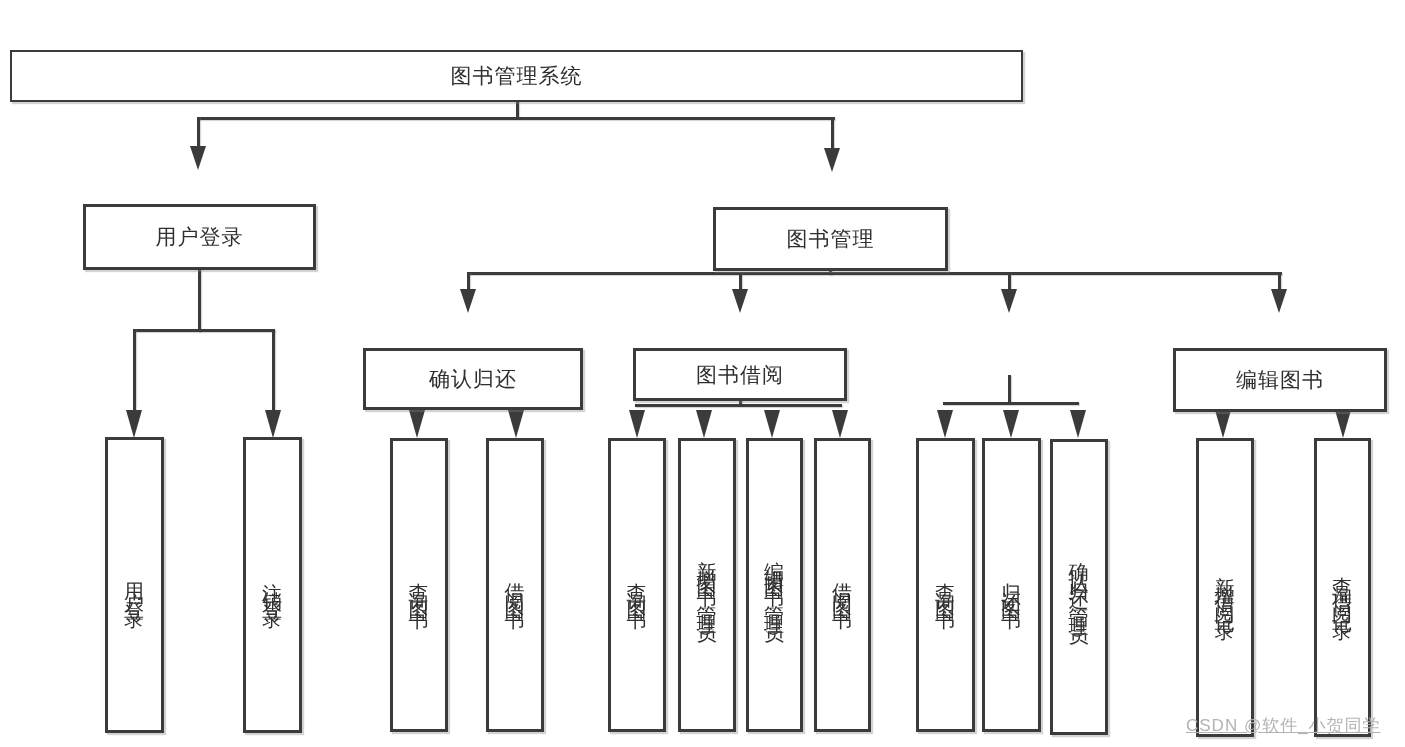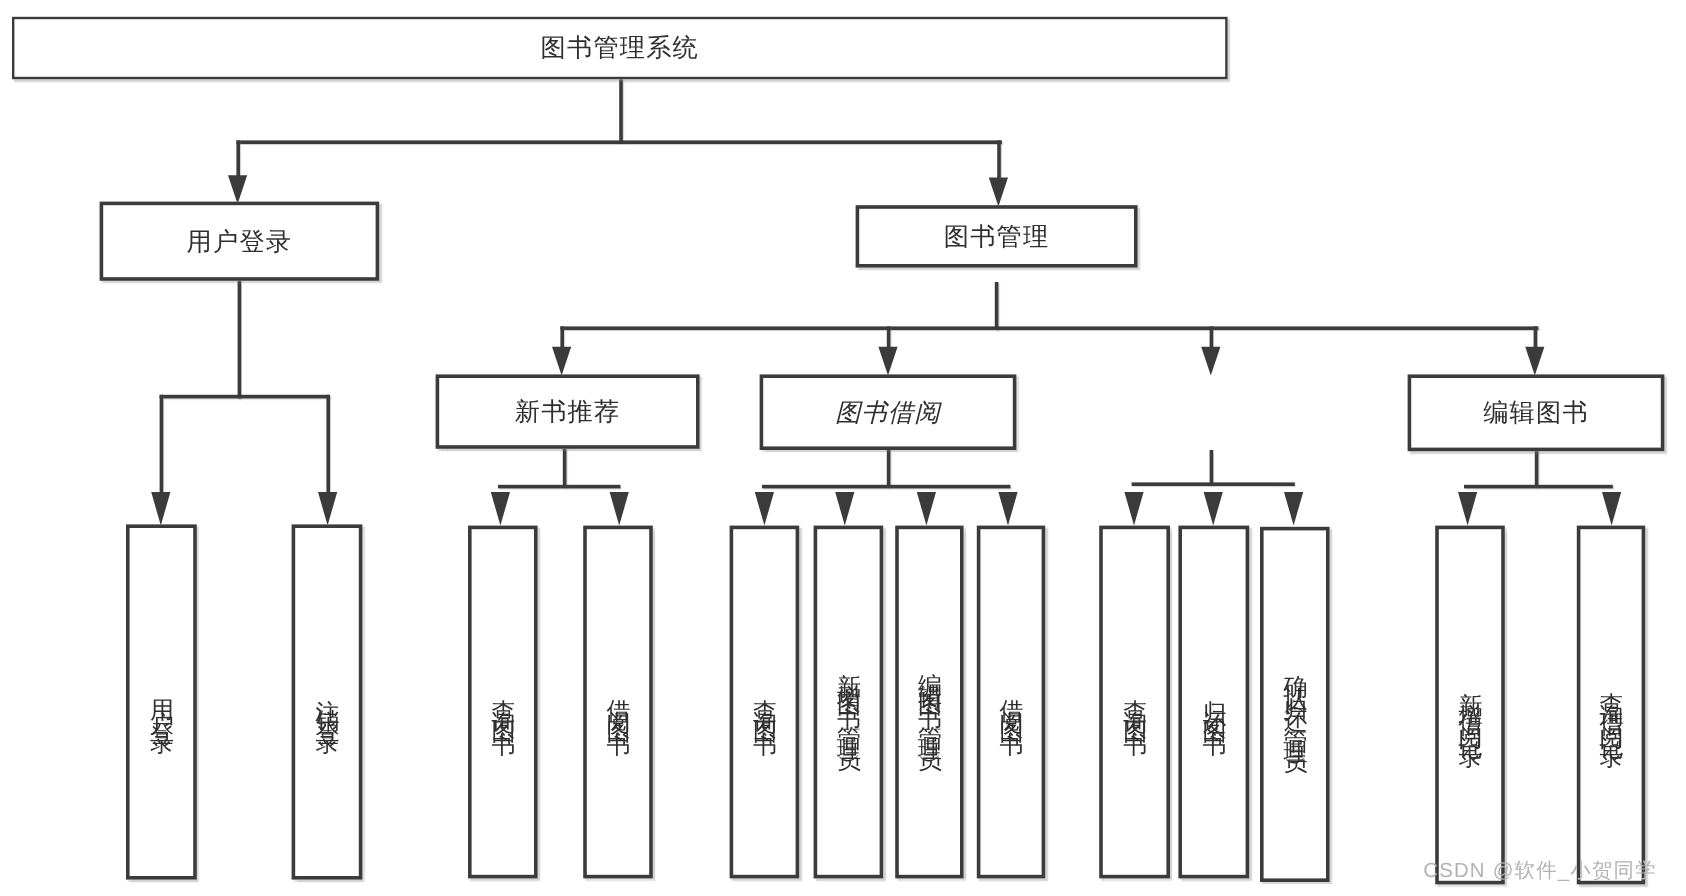--- a/index.html
+++ b/index.html
@@ -30,20 +30,21 @@
   .arr-lg { border-top-width: 28px; }
   
   .node {
     position: absolute;
     background: var(--background);
     border: 3px solid var(--line);
     display: flex; align-items: center; justify-content: center;
     font-size: 21px; color: var(--text);
     letter-spacing: 1px;
     box-shadow: 2px 2px 1px rgba(130,130,130,.35);
+    margin-top: 36px;
   }
   .node-root { border-width: 2.5px; }
   
   .leaf {
     position: absolute;
     background: var(--background);
     border: 3px solid var(--line);
     display: flex; align-items: center; justify-content: center;
     box-shadow: 2px 2px 1px rgba(130,130,130,.35);
   }
@@ -55,20 +56,21 @@
     line-height: 1;
     white-space: nowrap;
   }
   .watermark {
     position: absolute;
     left: 1186px; top: 714px;
     font-size: 17px;
     color: var(--watermark);
     letter-spacing: 1px;
     white-space: nowrap;
+    text-decoration: underline;
   }
 </style>
 </head>
 <body>
 
 <div class="canvas">
 
   <div class="ln" style="left:516px; top:66px; width:3px; height:53px;"></div>
   <div class="ln" style="left:197px; top:117px; width:638px; height:3px;"></div>
   <div class="ln" style="left:197px; top:117px; width:3px; height:30px;"></div>
@@ -117,28 +119,28 @@
   <div class="arr arr-lg" style="left:1215px; top:410px;"></div>
   <div class="arr arr-lg" style="left:1335px; top:410px;"></div>
 
   <div class="node node-root" style="left:10px; top:14px; width:1013px; height:52px;">
     <span>图书管理系统</span>
   </div>
 
   <div class="node" style="left:83px; top:168px; width:233px; height:66px;">
     <span>用户登录</span>
   </div>
-  <div class="node" style="left:713px; top:171px; width:235px; height:52px;">
+  <div class="node" style="left:713px; top:171px; width:235px; height:64px;">
     <span>图书管理</span>
   </div>
 
   <div class="node" style="left:363px; top:312px; width:220px; height:62px;">
-    <span>新书推荐</span>
+    <span>确认归还</span>
   </div>
-  <div class="node" style="left:633px; top:312px; width:214px; height:63px;font-style:italic;">
+  <div class="node" style="left:633px; top:312px; width:214px; height:53px;">
     <span>图书借阅</span>
   </div>
   <div class="node" style="left:1173px; top:312px; width:214px; height:64px;">
     <span>编辑图书</span>
   </div>
 
   <div class="leaf" style="left:105px; top:437px; width:59px; height:296px;">
     <span class="vtext">用户登录</span>
   </div>
   <div class="leaf" style="left:243px; top:437px; width:59px; height:296px;">

